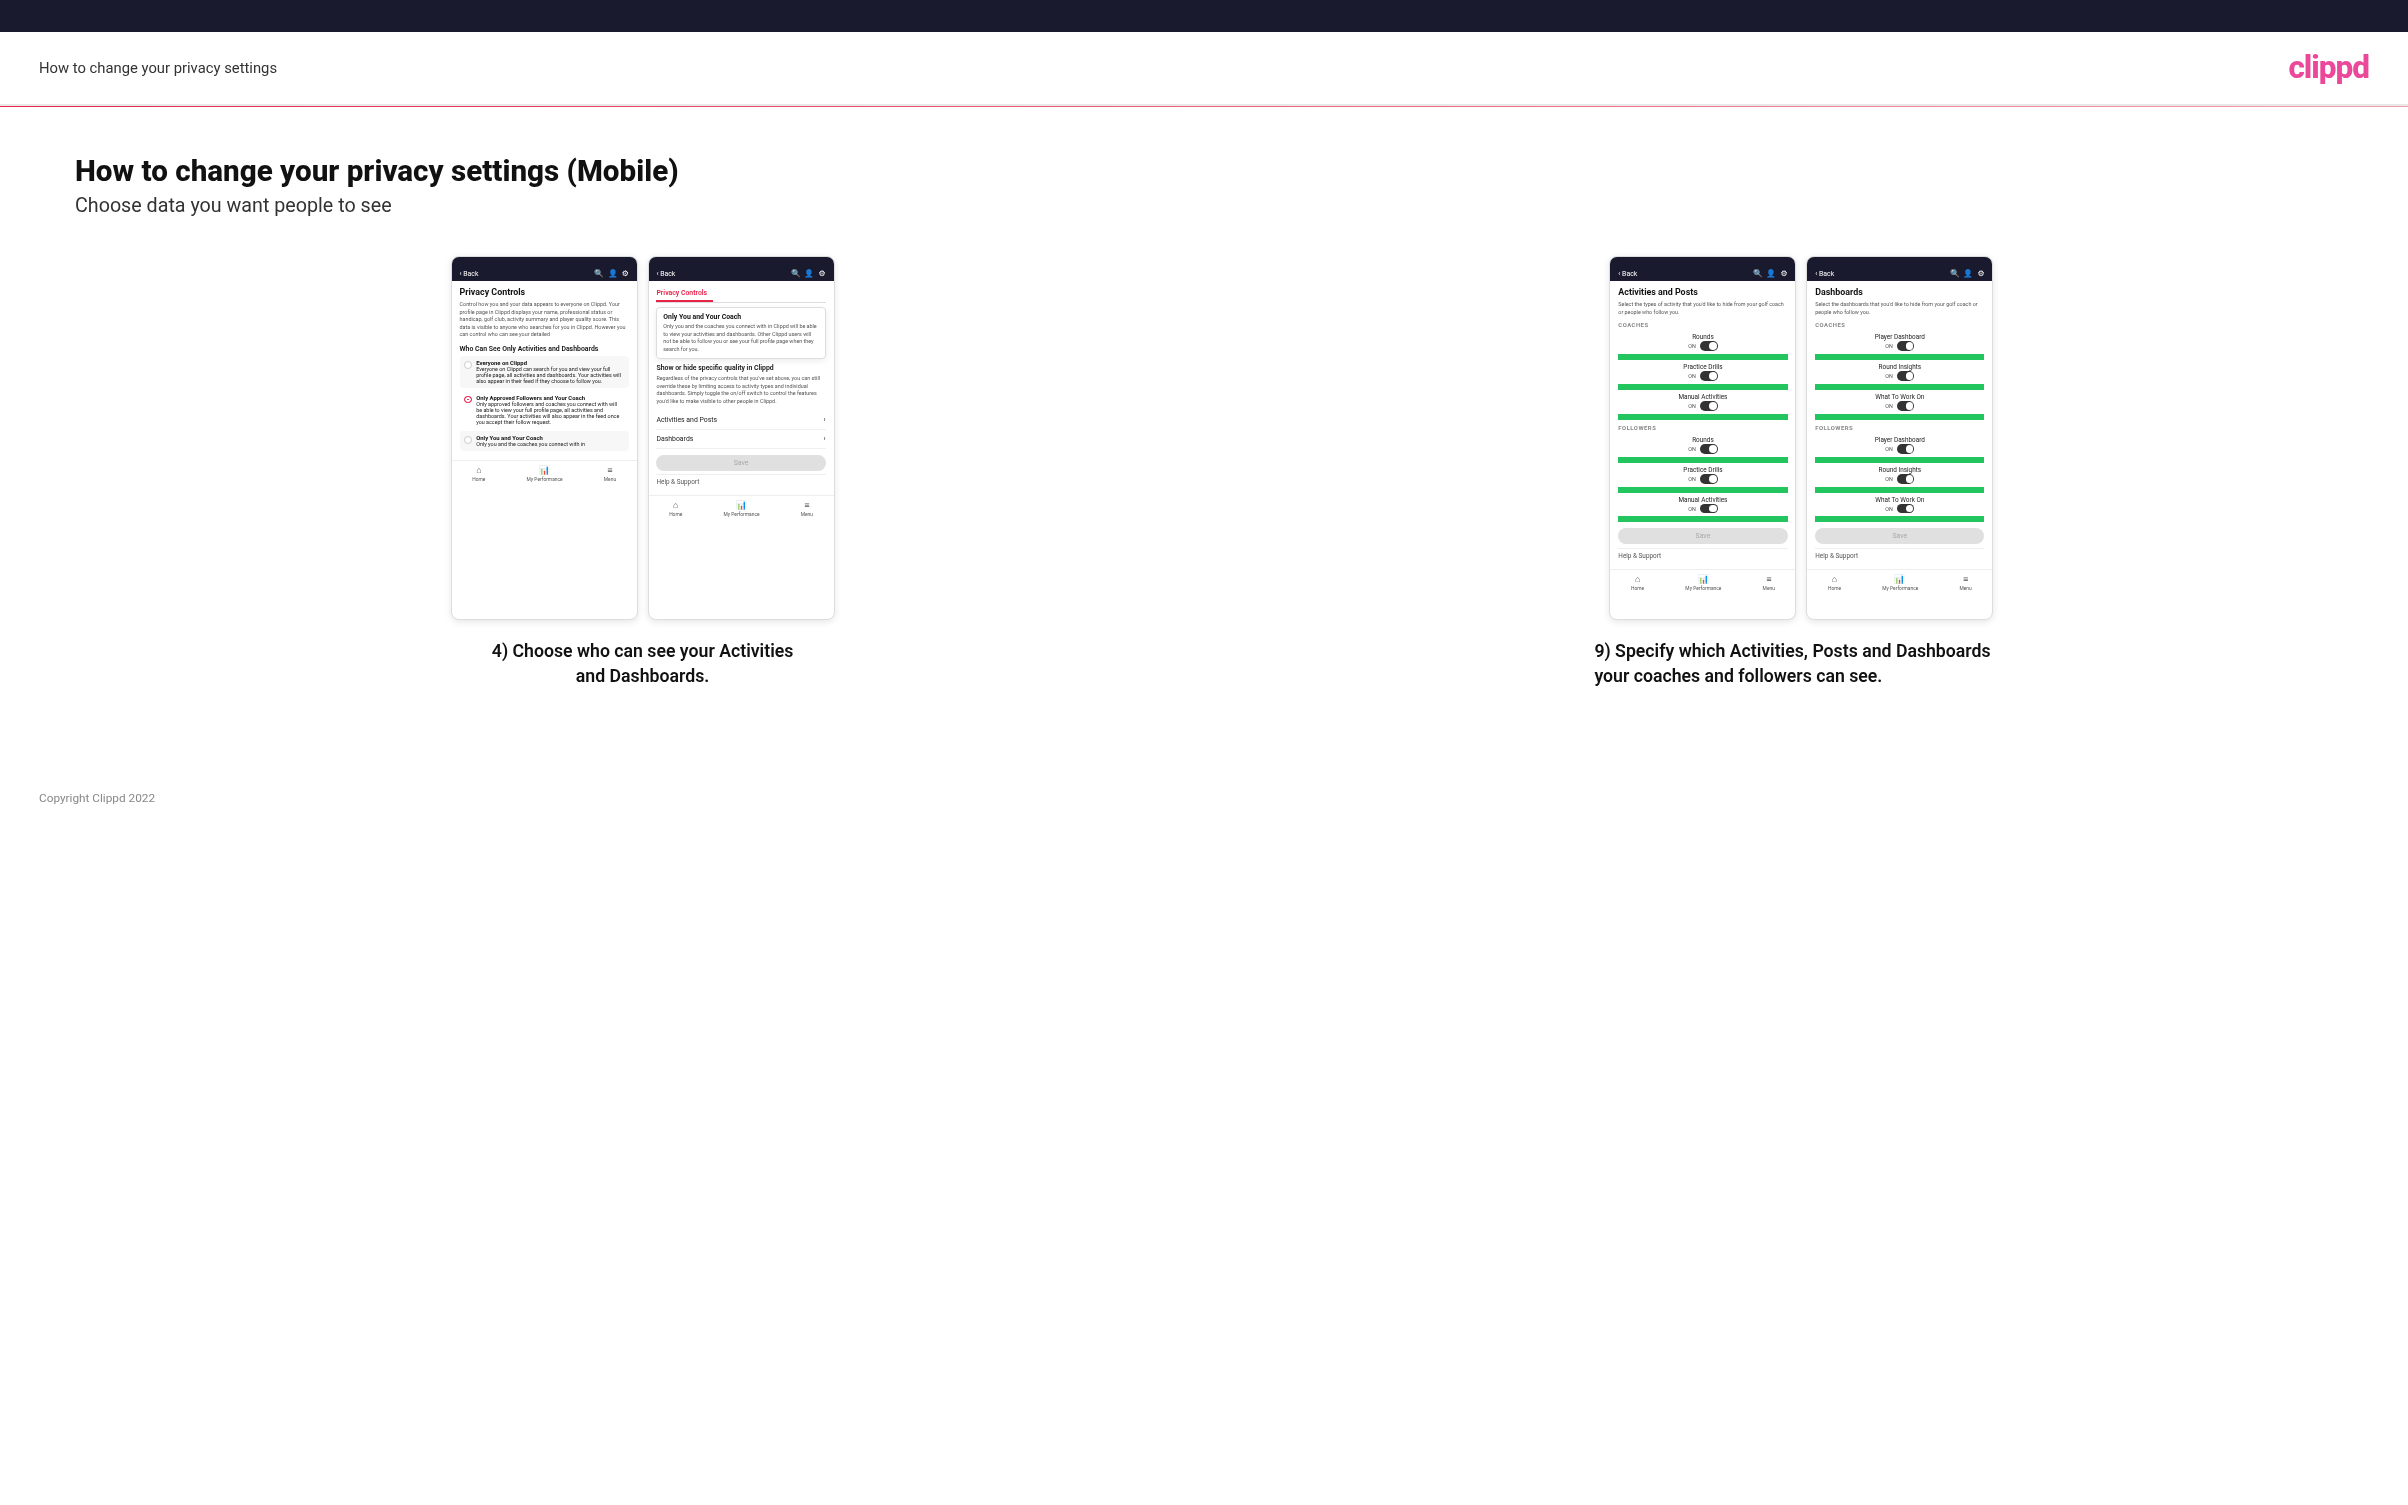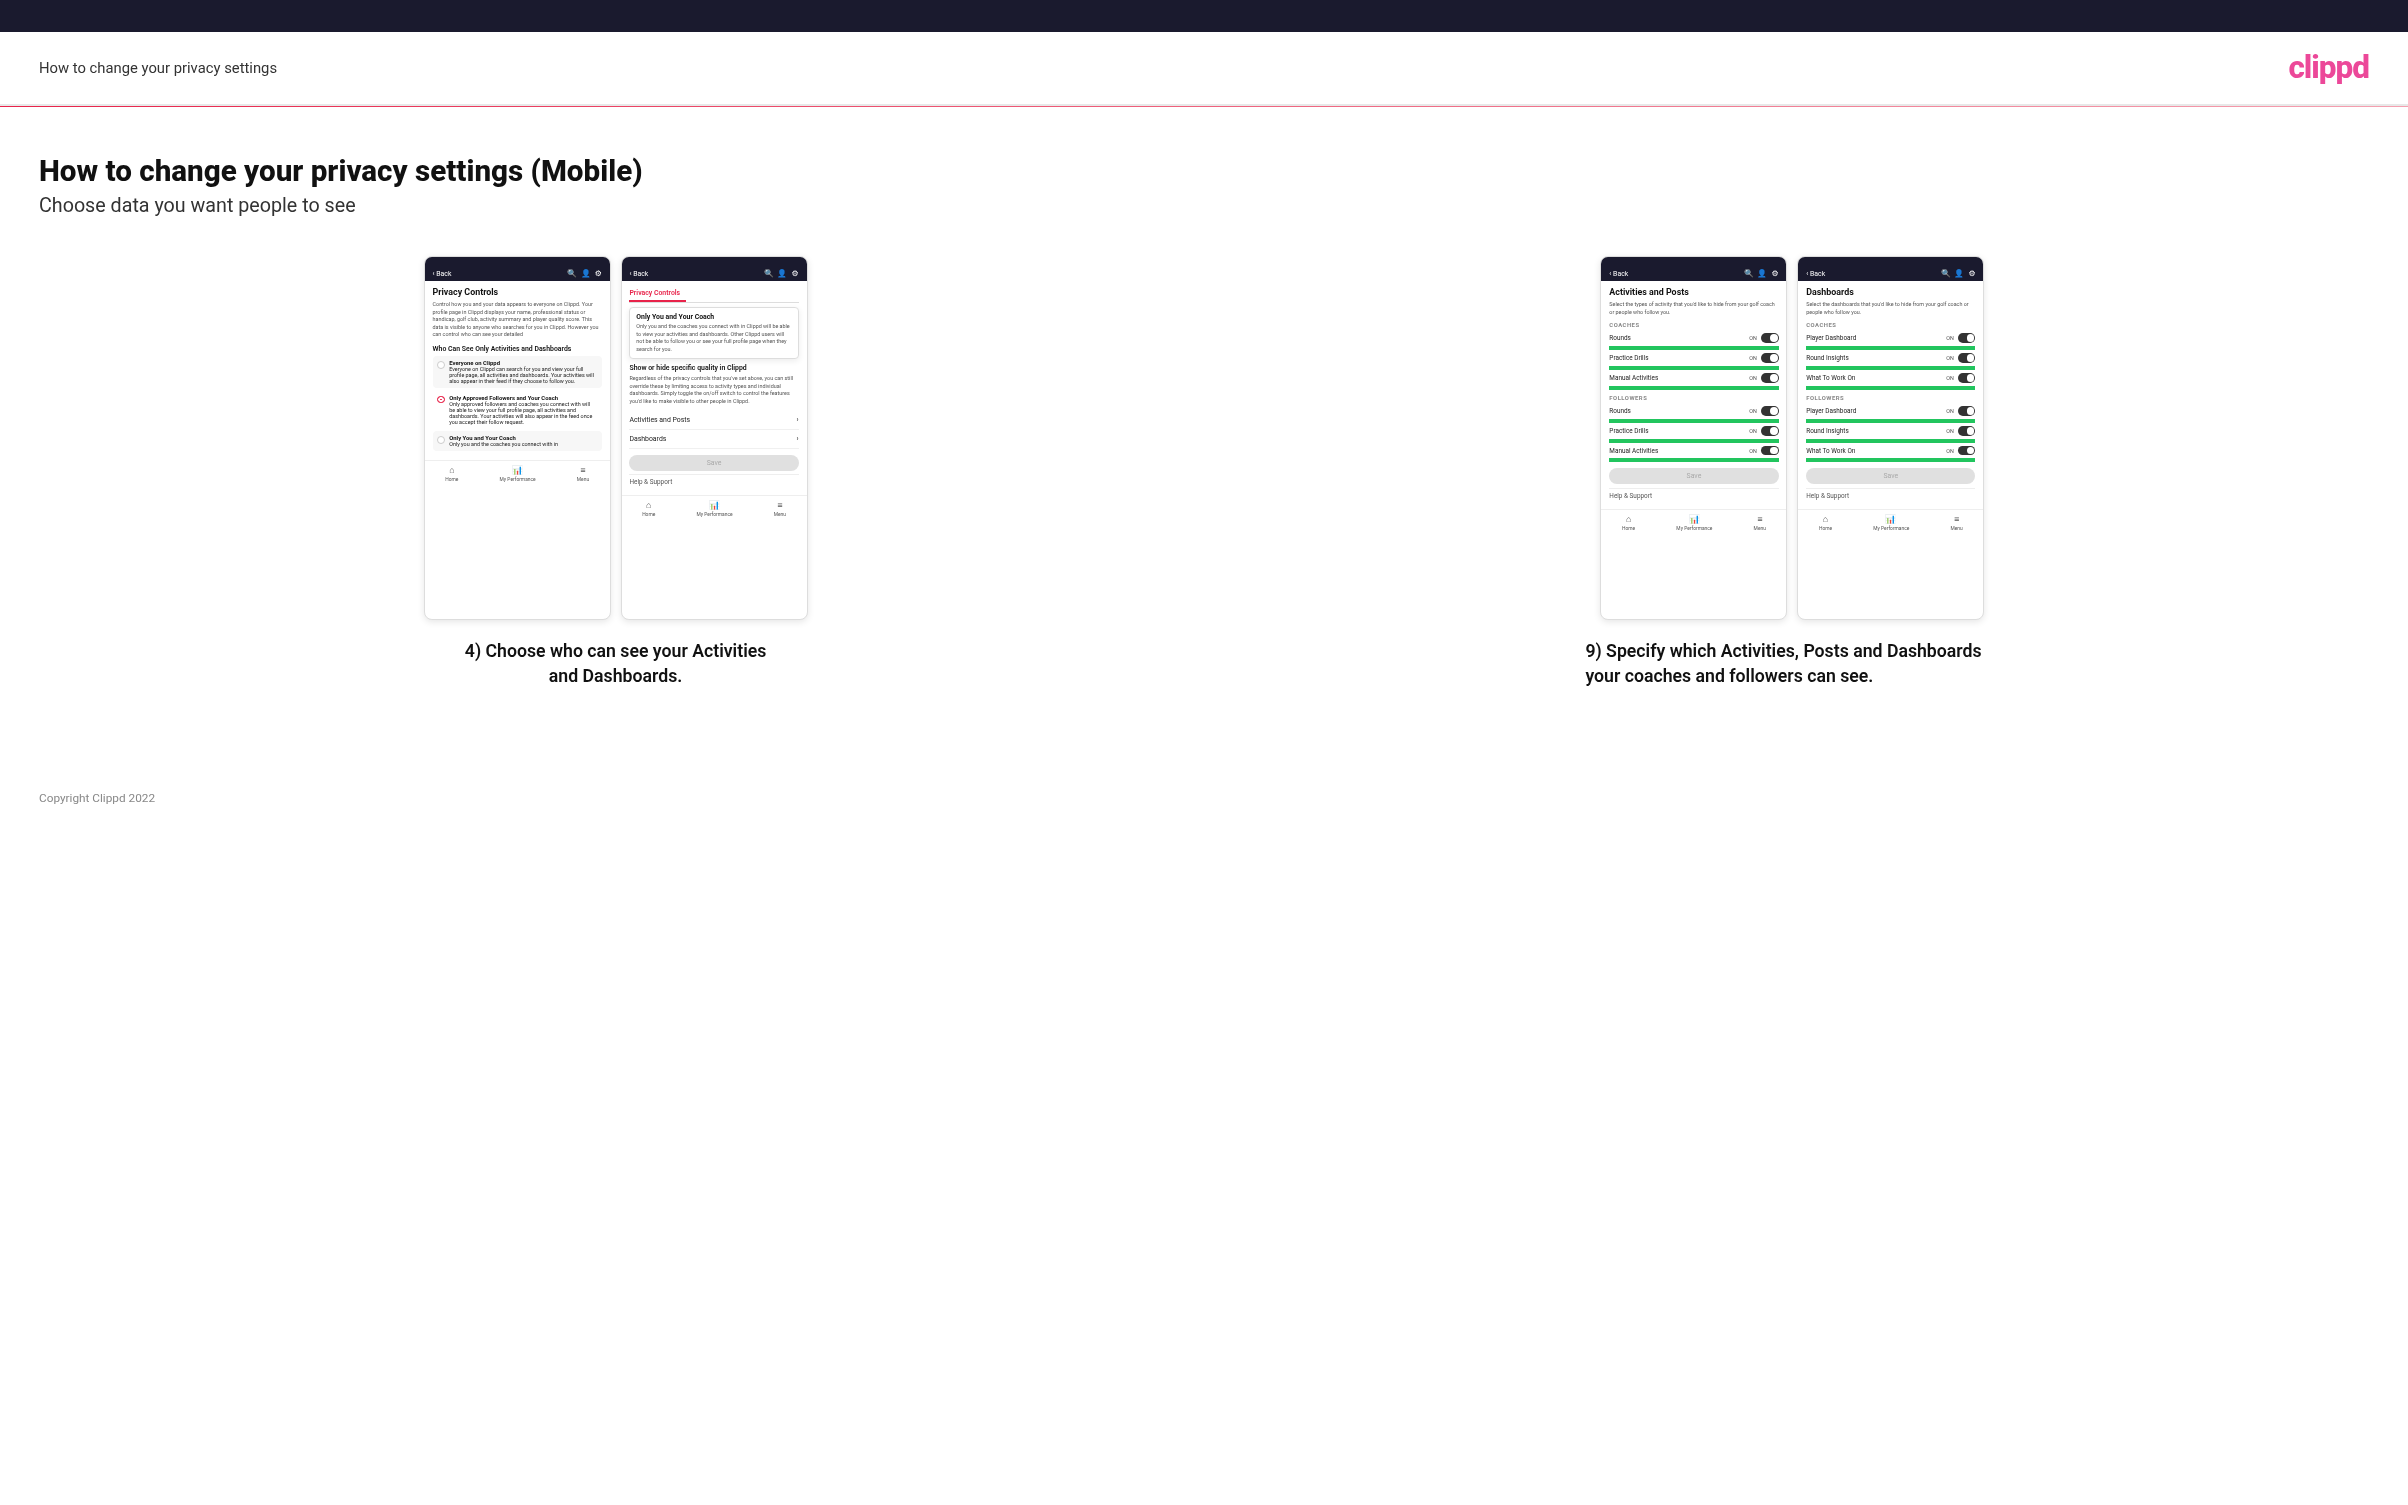--- a/index.html
+++ b/index.html
@@ -31,20 +31,21 @@
     .logo {
       font-size: 31.5px;
       font-weight: 800;
       color: #ec4899;
       letter-spacing: -1px;
     }
 
     
     .main {
       padding: 47px 39px 39px 39px;
+      margin-left: 36px;
     }
     .page-heading {
       font-size: 29.6px;
       font-weight: 800;
       color: #111;
       margin-bottom: 5.9px;
     }
     .page-subheading {
       font-size: 19.7px;
       color: #333;
@@ -215,21 +216,22 @@
     .mock-toggle.on {
       background: #333;
     }
 
     
     .mock-toggle-row {
       display: flex;
       align-items: center;
       justify-content: space-between;
       padding: 3px 0;
-      border-bottom: 4px solid #22c55e;
+      border-bottom: 6px solid #22c55e;
+      flex-direction: column;
     }
     .mock-toggle-label {
       font-size: 6.4px;
       color: #222;
     }
     .mock-toggle-on-label {
       font-size: 5.4px;
       color: #555;
       margin-right: 2px;
     }

